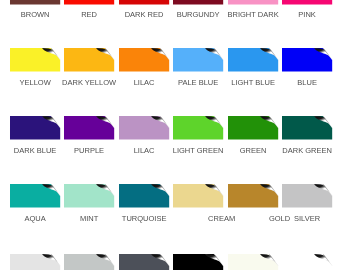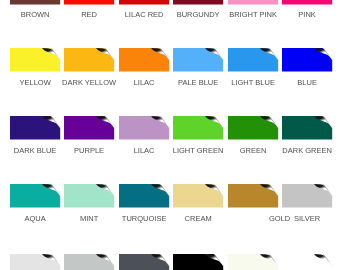--- a/index.html
+++ b/index.html
@@ -81,21 +81,21 @@
             <stop offset="0.30" stop-color="#6f6f6f" stop-opacity="0.8"></stop>
             <stop offset="0.70" stop-color="#a9a9a9" stop-opacity="0.6"></stop>
             <stop offset="1" stop-color="#cfcfcf" stop-opacity="0.45"></stop>
           </linearGradient>
         </defs>
         <path d="M6 6 L46.7 6 L56.2 17.9 L56.2 29.5 L6 29.5 Z" fill="#d60505"></path>
         <path d="M38.1 6 C42.5 5.9 47.1 6.7 48.800000000000004 8.2 C50.5 9.7 52.2 11.9 53.400000000000006 13.8 C51.1 12.9 47.7 11.5 44.6 10.3 C41.7 9.2 38.900000000000006 7.9 38.1 6 Z" fill="url(#pf0-2)"></path>
         <path d="M48.1 7 C50.300000000000004 9 54 14.999999999999998 56.300000000000004 17.299999999999997 L56.2 17.9 L46.7 6 Z" fill="url(#pt0-2)"></path>
       </svg>
     </div>
-    <div class="sw-label" style="left: 106.7px; top: 9.6px; width: 74.2px;">LILAC RED</div>
+    <div class="sw-label" style="left: 106.7px; top: 9.6px; width: 74.2px;">DARK RED</div>
     <div class="sw-cell" style="left: 173.25px; top: -19.3px; width: 50.2px; height: 23.5px;">
       <svg width="62.2" height="35.5" viewBox="0 0 62.2 35.5" style="position: absolute; left: -6px; top: -6px;">
         <defs>
           <linearGradient id="pf0-3" x1="0.05" y1="0.0" x2="0.78" y2="0.95">
             <stop offset="0" stop-color="#2b2b2b"></stop>
             <stop offset="0.20" stop-color="#111111"></stop>
             <stop offset="0.42" stop-color="#1b1b1b"></stop>
             <stop offset="0.58" stop-color="#9d9d9d"></stop>
             <stop offset="0.70" stop-color="#ffffff"></stop>
             <stop offset="0.88" stop-color="#fafafa"></stop>
@@ -131,21 +131,21 @@
             <stop offset="0.30" stop-color="#6f6f6f" stop-opacity="0.8"></stop>
             <stop offset="0.70" stop-color="#a9a9a9" stop-opacity="0.6"></stop>
             <stop offset="1" stop-color="#cfcfcf" stop-opacity="0.45"></stop>
           </linearGradient>
         </defs>
         <path d="M6 6 L46.7 6 L56.2 17.9 L56.2 29.5 L6 29.5 Z" fill="#f892c4"></path>
         <path d="M38.1 6 C42.5 5.9 47.1 6.7 48.800000000000004 8.2 C50.5 9.7 52.2 11.9 53.400000000000006 13.8 C51.1 12.9 47.7 11.5 44.6 10.3 C41.7 9.2 38.900000000000006 7.9 38.1 6 Z" fill="url(#pf0-4)"></path>
         <path d="M48.1 7 C50.300000000000004 9 54 14.999999999999998 56.300000000000004 17.299999999999997 L56.2 17.9 L46.7 6 Z" fill="url(#pt0-4)"></path>
       </svg>
     </div>
-    <div class="sw-label" style="left: 215.8px; top: 9.6px; width: 74.2px;">BRIGHT PINK</div>
+    <div class="sw-label" style="left: 215.8px; top: 9.6px; width: 74.2px;">BRIGHT DARK</div>
     <div class="sw-cell" style="left: 282.35px; top: -19.3px; width: 50.2px; height: 23.5px;">
       <svg width="62.2" height="35.5" viewBox="0 0 62.2 35.5" style="position: absolute; left: -6px; top: -6px;">
         <defs>
           <linearGradient id="pf0-5" x1="0.05" y1="0.0" x2="0.78" y2="0.95">
             <stop offset="0" stop-color="#2b2b2b"></stop>
             <stop offset="0.20" stop-color="#111111"></stop>
             <stop offset="0.42" stop-color="#1b1b1b"></stop>
             <stop offset="0.58" stop-color="#9d9d9d"></stop>
             <stop offset="0.70" stop-color="#ffffff"></stop>
             <stop offset="0.88" stop-color="#fafafa"></stop>
@@ -556,21 +556,21 @@
             <stop offset="0.30" stop-color="#6f6f6f" stop-opacity="0.8"></stop>
             <stop offset="0.70" stop-color="#a9a9a9" stop-opacity="0.6"></stop>
             <stop offset="1" stop-color="#cfcfcf" stop-opacity="0.45"></stop>
           </linearGradient>
         </defs>
         <path d="M6 6 L46.7 6 L56.2 17.9 L56.2 29.5 L6 29.5 Z" fill="#ebd78f"></path>
         <path d="M38.1 6 C42.5 5.9 47.1 6.7 48.800000000000004 8.2 C50.5 9.7 52.2 11.9 53.400000000000006 13.8 C51.1 12.9 47.7 11.5 44.6 10.3 C41.7 9.2 38.900000000000006 7.9 38.1 6 Z" fill="url(#pf3-3)"></path>
         <path d="M48.1 7 C50.300000000000004 9 54 14.999999999999998 56.300000000000004 17.299999999999997 L56.2 17.9 L46.7 6 Z" fill="url(#pt3-3)"></path>
       </svg>
     </div>
-    <div class="sw-label" style="left: 161.25px; top: 213.5px; width: 74.2px;">CREAM</div>
+    <div class="sw-label" style="left: 161.25px; top: 213.5px; width: 74.2px; text-align: right;">CREAM</div>
     <div class="sw-cell" style="left: 227.8px; top: 184.4px; width: 50.2px; height: 23.5px;">
       <svg width="62.2" height="35.5" viewBox="0 0 62.2 35.5" style="position: absolute; left: -6px; top: -6px;">
         <defs>
           <linearGradient id="pf3-4" x1="0.05" y1="0.0" x2="0.78" y2="0.95">
             <stop offset="0" stop-color="#2b2b2b"></stop>
             <stop offset="0.20" stop-color="#111111"></stop>
             <stop offset="0.42" stop-color="#1b1b1b"></stop>
             <stop offset="0.58" stop-color="#9d9d9d"></stop>
             <stop offset="0.70" stop-color="#ffffff"></stop>
             <stop offset="0.88" stop-color="#fafafa"></stop>

